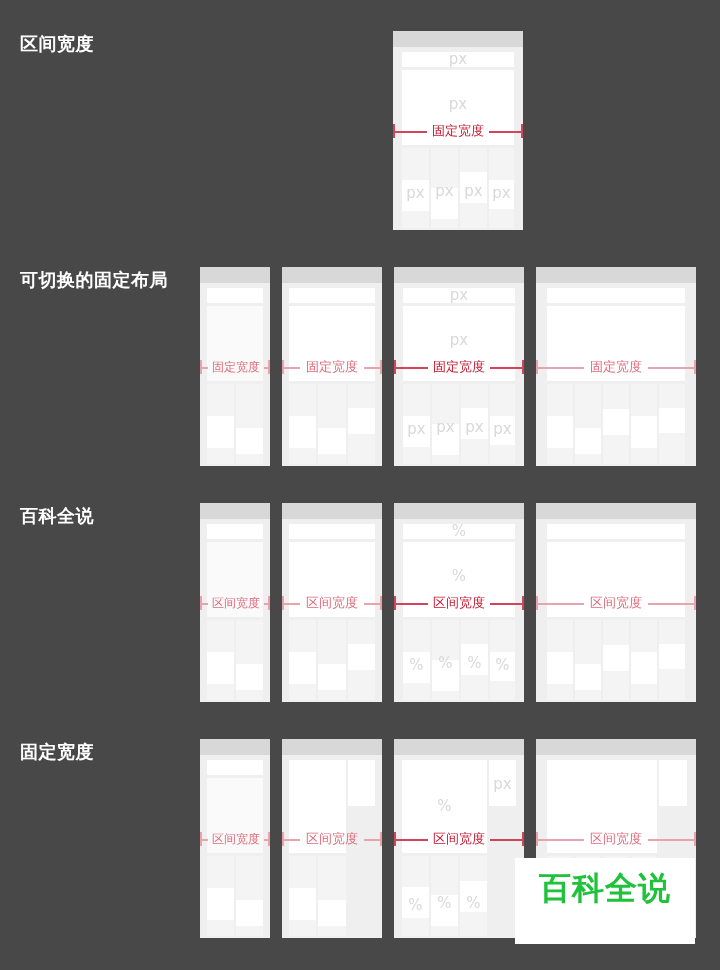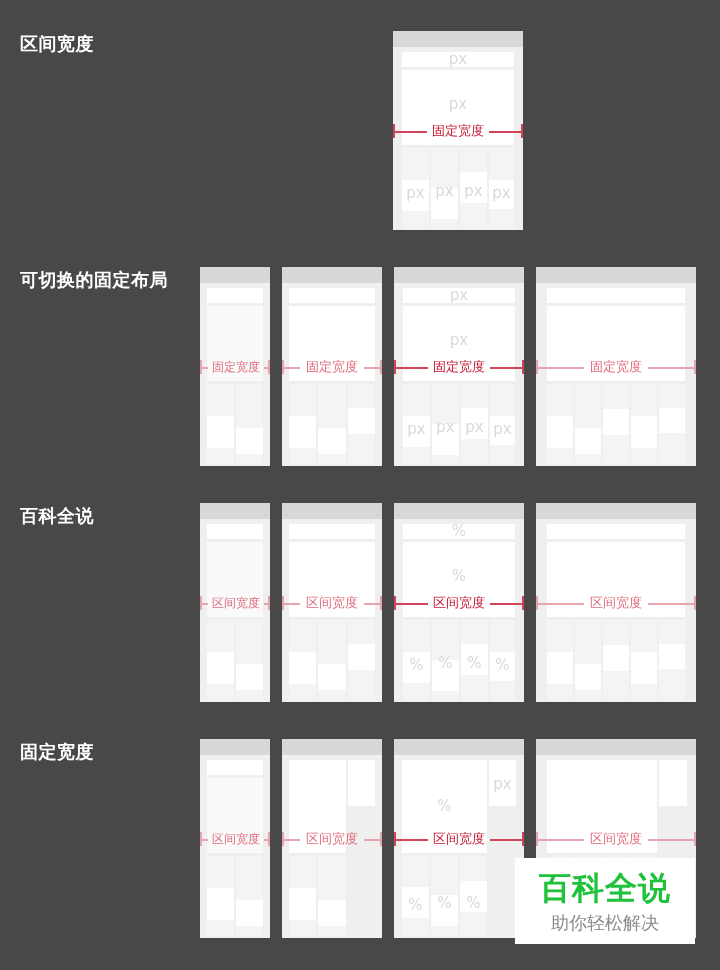--- a/index.html
+++ b/index.html
@@ -293,14 +293,13 @@
 <div class="measure m-soft" style="left:536px;top:832px;width:160px;">
   <div class="tick" style="left:0"></div>
     <div class="ln" style="left:0;width:48px"></div>
   <div class="txt" style="left:48px;width:64px;">区间宽度</div>
   <div class="ln" style="left:112px;width:48px"></div>
     <div class="tick" style="right:0"></div>
 </div>
 
 <div class="wm">
   <div class="t1">百科全说</div>
-  <div class="t2">助你轻松解决</div>
 </div>
 
 </body></html>

